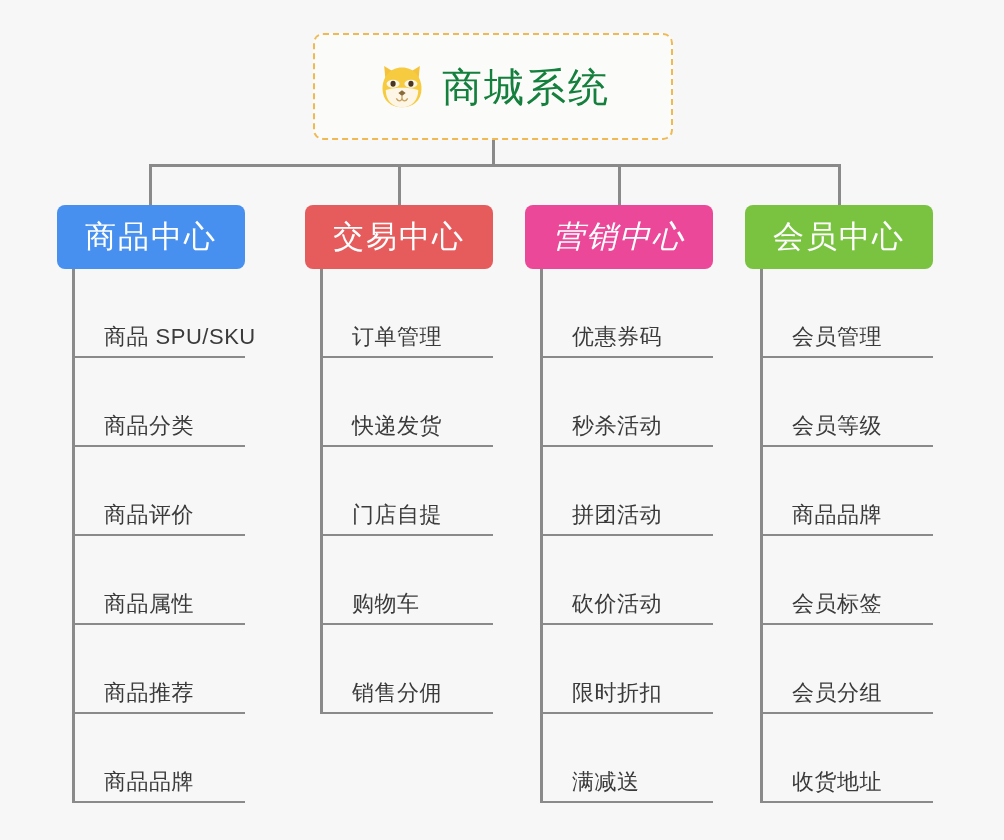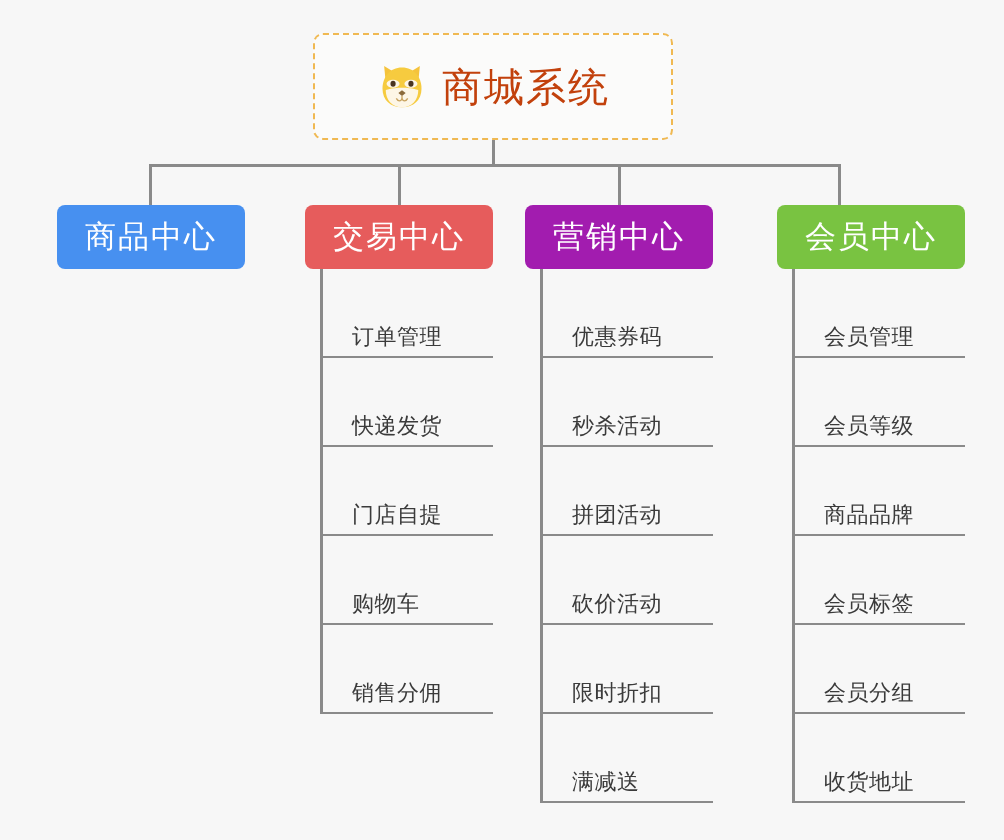--- a/index.html
+++ b/index.html
@@ -42,21 +42,21 @@
   .root-icon {
     width: 52px;
     height: 52px;
     position: relative;
     flex: 0 0 auto;
   }
   .root-icon svg { display: block; width: 52px; height: 52px; }
   .root-title {
     font-size: 40px;
     line-height: 1;
-    color: #c2410c;
+    color: #15803d;
     letter-spacing: 2px;
     white-space: nowrap;
   }
 
   
   .conn {
     position: absolute;
     background: #8a8a8a;
   }
   .conn-v { width: 3px; }
@@ -153,20 +153,40 @@
   <div class="conn conn-h" style="left:150px; top:164px; width:690px;"></div>
   <div class="conn conn-v" style="left:149px; top:164px; height:42px;"></div>
   <div class="conn conn-v" style="left:398px; top:164px; height:42px;"></div>
   <div class="conn conn-v" style="left:618px; top:164px; height:42px;"></div>
   <div class="conn conn-v" style="left:838px; top:164px; height:42px;"></div>
 
   <div class="column" style="left:57px;">
     <div class="branch-box" style="background:#4790f0;">
       <span>商品中心</span>
     </div>
+    <div class="leaf-stack">
+      <div class="leaf">
+          <span class="leaf-label">商品 SPU/SKU</span>
+        </div>
+      <div class="leaf">
+          <span class="leaf-label">商品分类</span>
+        </div>
+      <div class="leaf">
+          <span class="leaf-label">商品评价</span>
+        </div>
+      <div class="leaf">
+          <span class="leaf-label">商品属性</span>
+        </div>
+      <div class="leaf">
+          <span class="leaf-label">商品推荐</span>
+        </div>
+      <div class="leaf">
+          <span class="leaf-label">商品品牌</span>
+        </div>
+    </div>
   </div>
 
   <div class="column" style="left:305px;">
     <div class="branch-box" style="background:#e65c5c;">
       <span>交易中心</span>
     </div>
     <div class="leaf-stack">
       <div class="leaf">
           <span class="leaf-label">订单管理</span>
         </div>
@@ -179,21 +199,21 @@
       <div class="leaf">
           <span class="leaf-label">购物车</span>
         </div>
       <div class="leaf">
           <span class="leaf-label">销售分佣</span>
         </div>
     </div>
   </div>
 
   <div class="column" style="left:525px;">
-    <div class="branch-box" style="background:#a21caf;">
+    <div class="branch-box" style="background:#ec4899;font-style:italic;">
       <span>营销中心</span>
     </div>
     <div class="leaf-stack">
       <div class="leaf">
           <span class="leaf-label">优惠券码</span>
         </div>
       <div class="leaf">
           <span class="leaf-label">秒杀活动</span>
         </div>
       <div class="leaf">
@@ -204,21 +224,21 @@
         </div>
       <div class="leaf">
           <span class="leaf-label">限时折扣</span>
         </div>
       <div class="leaf">
           <span class="leaf-label">满减送</span>
         </div>
     </div>
   </div>
 
-  <div class="column" style="left:777px;">
+  <div class="column" style="left:745px;">
     <div class="branch-box" style="background:#79c341;">
       <span>会员中心</span>
     </div>
     <div class="leaf-stack">
       <div class="leaf">
           <span class="leaf-label">会员管理</span>
         </div>
       <div class="leaf">
           <span class="leaf-label">会员等级</span>
         </div>

